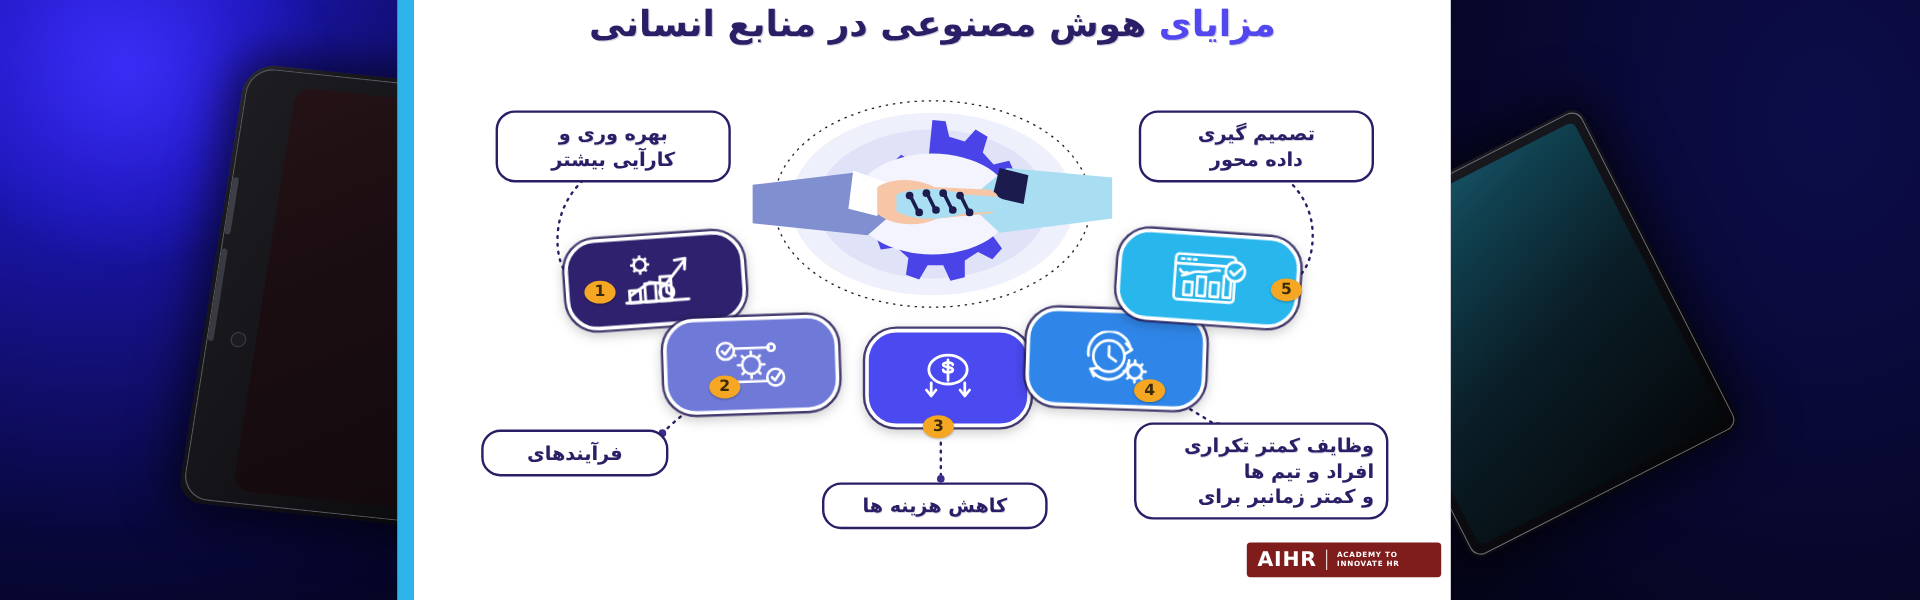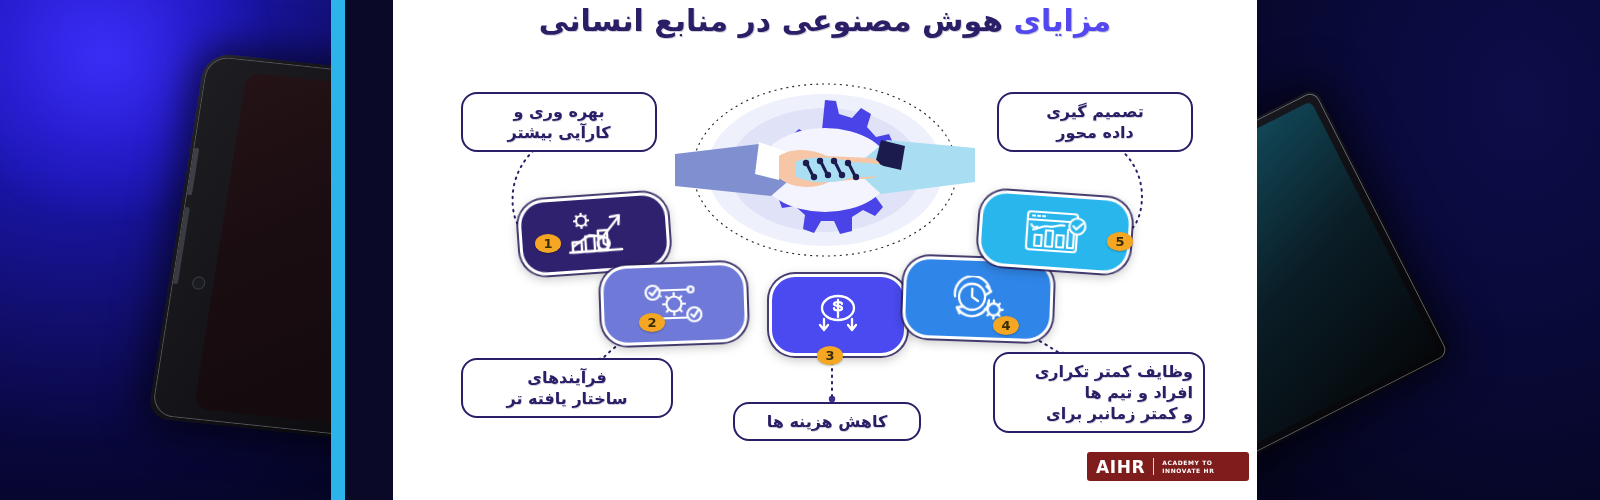--- a/index.html
+++ b/index.html
@@ -79,21 +79,20 @@
   }
   .tablet-right .tbezel{
     position:absolute;left:2px;top:2px;right:2px;bottom:2px;border-radius:10px;
     box-shadow:0 0 0 1px rgba(190,195,205,.5) inset;
   }
 
   
   .board{
     position:absolute;left:345px;top:0;width:864px;height:500px;background:#ffffff;
     overflow:hidden;
-    margin-left:48px;
   }
 
   .title{
     position:absolute;left:0;top:2px;width:864px;text-align:center;
     direction:rtl;font-size:30px;font-weight:bold;line-height:38px;
     letter-spacing:0px;
     text-shadow:1px 1px 0 rgba(170,170,190,.55);
   }
   .title .w-a{color:#5348f0;}
   .title .w-b{color:#2b1d66;}
@@ -101,21 +100,21 @@
   
   .bubble{
     position:absolute;direction:rtl;text-align:center;
     border:2px solid #2b1d66;border-radius:16px;background:#ffffff;
     color:#2b1d66;font-weight:bold;font-size:16px;line-height:21px;
     padding:7px 10px;box-sizing:border-box;
     text-shadow:.5px .5px 0 rgba(175,175,195,.55);
   }
   #bub1{left:68px;top:92px;width:196px;}
   #bub2{left:604px;top:92px;width:196px;}
-  #bub3{left:68px;top:358px;width:212px;}
+  #bub3{left:56px;top:358px;width:156px;}
   #bub4{left:340px;top:402px;width:188px;}
   #bub5{left:600px;top:352px;width:212px;text-align:right;}
 
   
   .dotline{position:absolute;}
   .dotline svg{display:block;overflow:visible;}
 
   
   .hex{
     position:absolute;display:flex;align-items:center;justify-content:center;
@@ -363,21 +362,20 @@
     <div class="bubble" id="bub1">
       <div>بهره وری و</div>
       <div>کارآیی بیشتر</div>
     </div>
     <div class="bubble" id="bub2">
       <div>تصمیم گیری</div>
       <div>داده محور</div>
     </div>
     <div class="bubble" id="bub3">
       <div>فرآیندهای</div>
-      <div>ساختار یافته تر</div>
     </div>
     <div class="bubble" id="bub4">
       <div>کاهش هزینه ها</div>
     </div>
     <div class="bubble" id="bub5">
       <div>وظایف کمتر تکراری</div>
       <div>افراد و تیم ها</div>
       <div>و کمتر زمانبر برای</div>
     </div>
 

